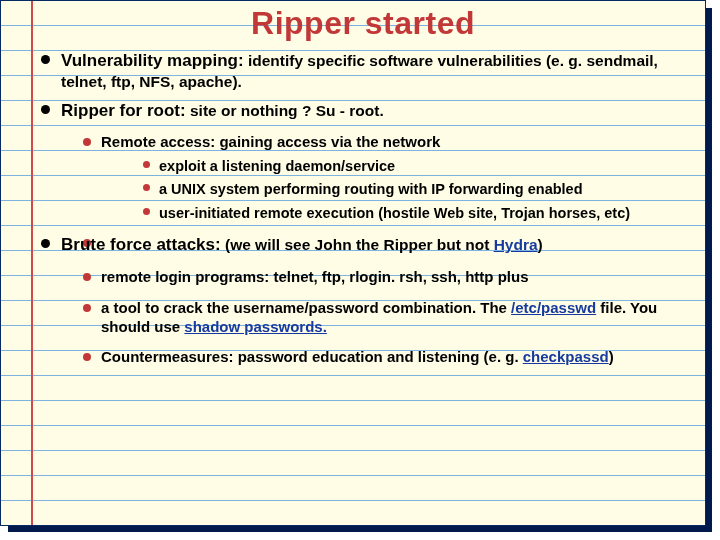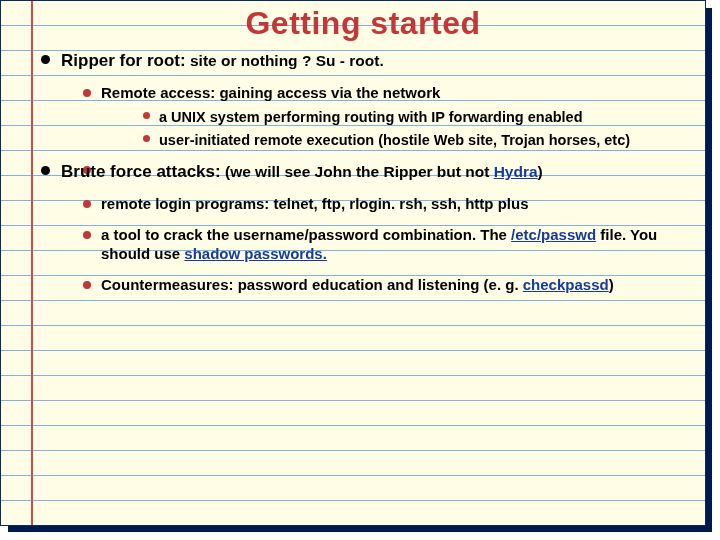--- a/index.html
+++ b/index.html
@@ -23,29 +23,33 @@
   .L2::before{content:"";position:absolute;left:42px;top:4px;width:7px;height:7px;background:#c23838;border-radius:50%}
   .link{color:#163a9e;text-decoration:underline}
 </style>
 </head>
 <body>
 
 <div class="stage">
   <div class="shadow"></div>
   <div class="paper">
     <div class="content">
-      <h1>Getting started</h1>
+      <h1>Ripper started</h1>
       <ul>
 
+        <li class="L0">
+          <span class="lead">Vulnerability mapping:</span><span> identify specific software vulnerabilities (e. g. sendmail, telnet, ftp, NFS, apache).</span>
+        </li>
 
         <li class="L0">
           <span class="lead">Ripper for root:</span><span> site or nothing ? Su - root.</span>
           <ul>
             <li class="L1"><span>Remote access: gaining access via the network</span>
               <ul>
+                <li class="L2">exploit a listening daemon/service</li>
                 <li class="L2">a UNIX system performing routing with IP forwarding enabled</li>
                 <li class="L2">user-initiated remote execution (hostile Web site, Trojan horses, etc)</li>
               </ul>
             </li>
             <li class="L1">
             </li>
           </ul>
         </li>
 
         <li class="L0">

